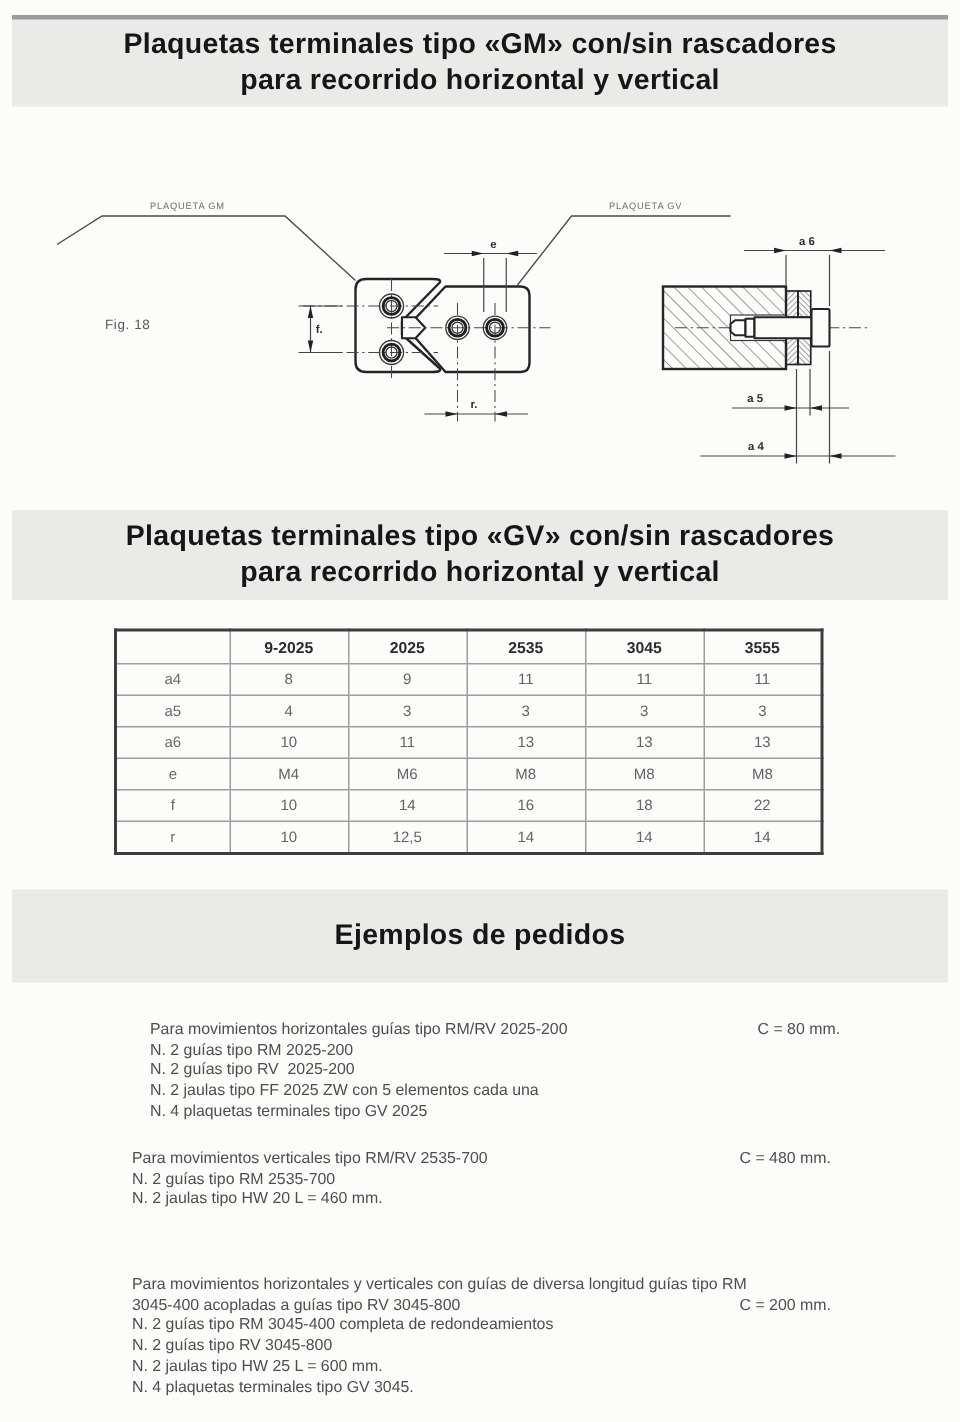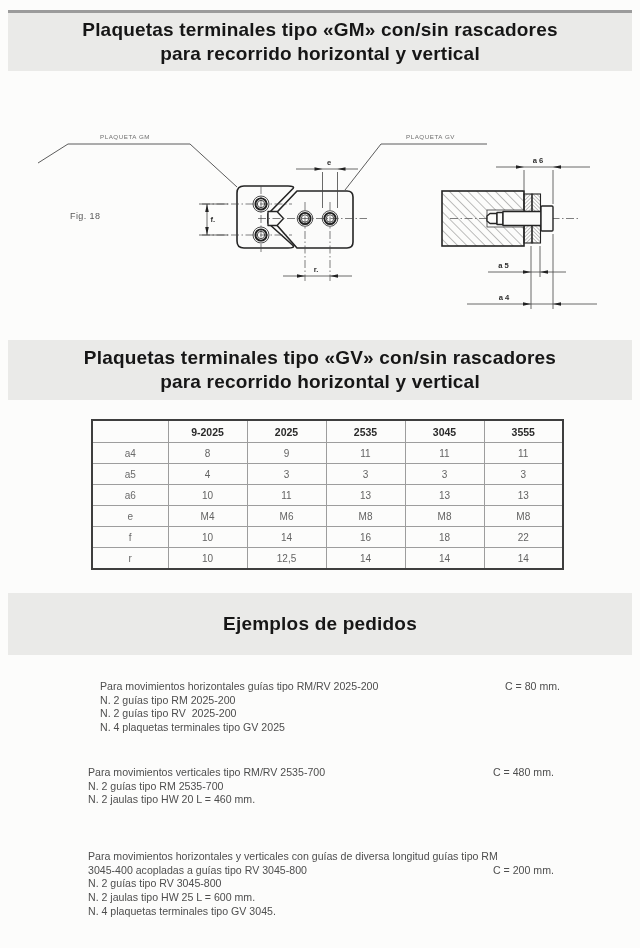--- a/index.html
+++ b/index.html
@@ -7,21 +7,21 @@
         font-family:"Liberation Sans",sans-serif;overflow:hidden;}
   
   .band{position:absolute;left:8px;width:624px;background:#eaeaе8;background:#eaeae8;
         display:flex;flex-direction:column;align-items:center;justify-content:center;
         color:#161616;text-align:center;}
   .band .tl{font-weight:bold;font-size:19px;line-height:24.5px;letter-spacing:.2px;}
   .band1{top:10px;height:58px;border-top:3px solid #9b9b9b;}
   .band2{top:340px;height:60px;}
   .band3{top:593px;height:62px;}
   
-  .tblwrap{position:absolute;left:91px;top:419px;}
+  .tblwrap{position:absolute;left:76px;top:419px;}
   table.spec{border-collapse:collapse;border:2px solid #3e3e3e;table-layout:fixed;}
   table.spec td{border:1px solid #9d9d9d;height:20px;text-align:center;vertical-align:middle;
         font-size:10px;color:#636363;padding:0;}
   table.spec tr.hdr td{font-weight:bold;color:#2b2b2b;font-size:10.5px;height:21px;}
   table.spec td.param{color:#6a6a6a;}
   
   .orders{position:absolute;left:88px;width:492px;font-size:10.6px;color:#4e4e4e;}
   .oblock{position:absolute;left:0;width:492px;}
   .oline{position:relative;line-height:13.7px;white-space:pre-wrap;}
   .cval{position:absolute;left:405px;top:0;white-space:pre;}
@@ -258,29 +258,31 @@
 
   <div class="band band3">
     <div class="tl">Ejemplos de pedidos</div>
   </div>
 
   <div class="orders" id="orders-root" style="top: 0px;">
       <div class="oblock" style="top: 680px; margin-left: 12px;">
         <div class="oline">Para movimientos horizontales guías tipo RM/RV 2025-200<span class="cval">C = 80 mm.</span></div>
         <div class="oline">N. 2 guías tipo RM 2025-200</div>
         <div class="oline">N. 2 guías tipo RV  2025-200</div>
+        <div class="oline">N. 2 jaulas tipo FF 2025 ZW con 5 elementos cada una</div>
         <div class="oline">N. 4 plaquetas terminales tipo GV 2025</div>
       </div>
       <div class="oblock" style="top: 766px;">
         <div class="oline">Para movimientos verticales tipo RM/RV 2535-700<span class="cval">C = 480 mm.</span></div>
         <div class="oline">N. 2 guías tipo RM 2535-700</div>
         <div class="oline">N. 2 jaulas tipo HW 20 L = 460 mm.</div>
       </div>
       <div class="oblock" style="top: 850px;">
         <div class="oline">Para movimientos horizontales y verticales con guías de diversa longitud guías tipo RM</div>
         <div class="oline">3045-400 acopladas a guías tipo RV 3045-800<span class="cval">C = 200 mm.</span></div>
+        <div class="oline">N. 2 guías tipo RM 3045-400 completa de redondeamientos</div>
         <div class="oline">N. 2 guías tipo RV 3045-800</div>
         <div class="oline">N. 2 jaulas tipo HW 25 L = 600 mm.</div>
         <div class="oline">N. 4 plaquetas terminales tipo GV 3045.</div>
       </div>
     </div>
 
 </div>
 
 </body></html>

